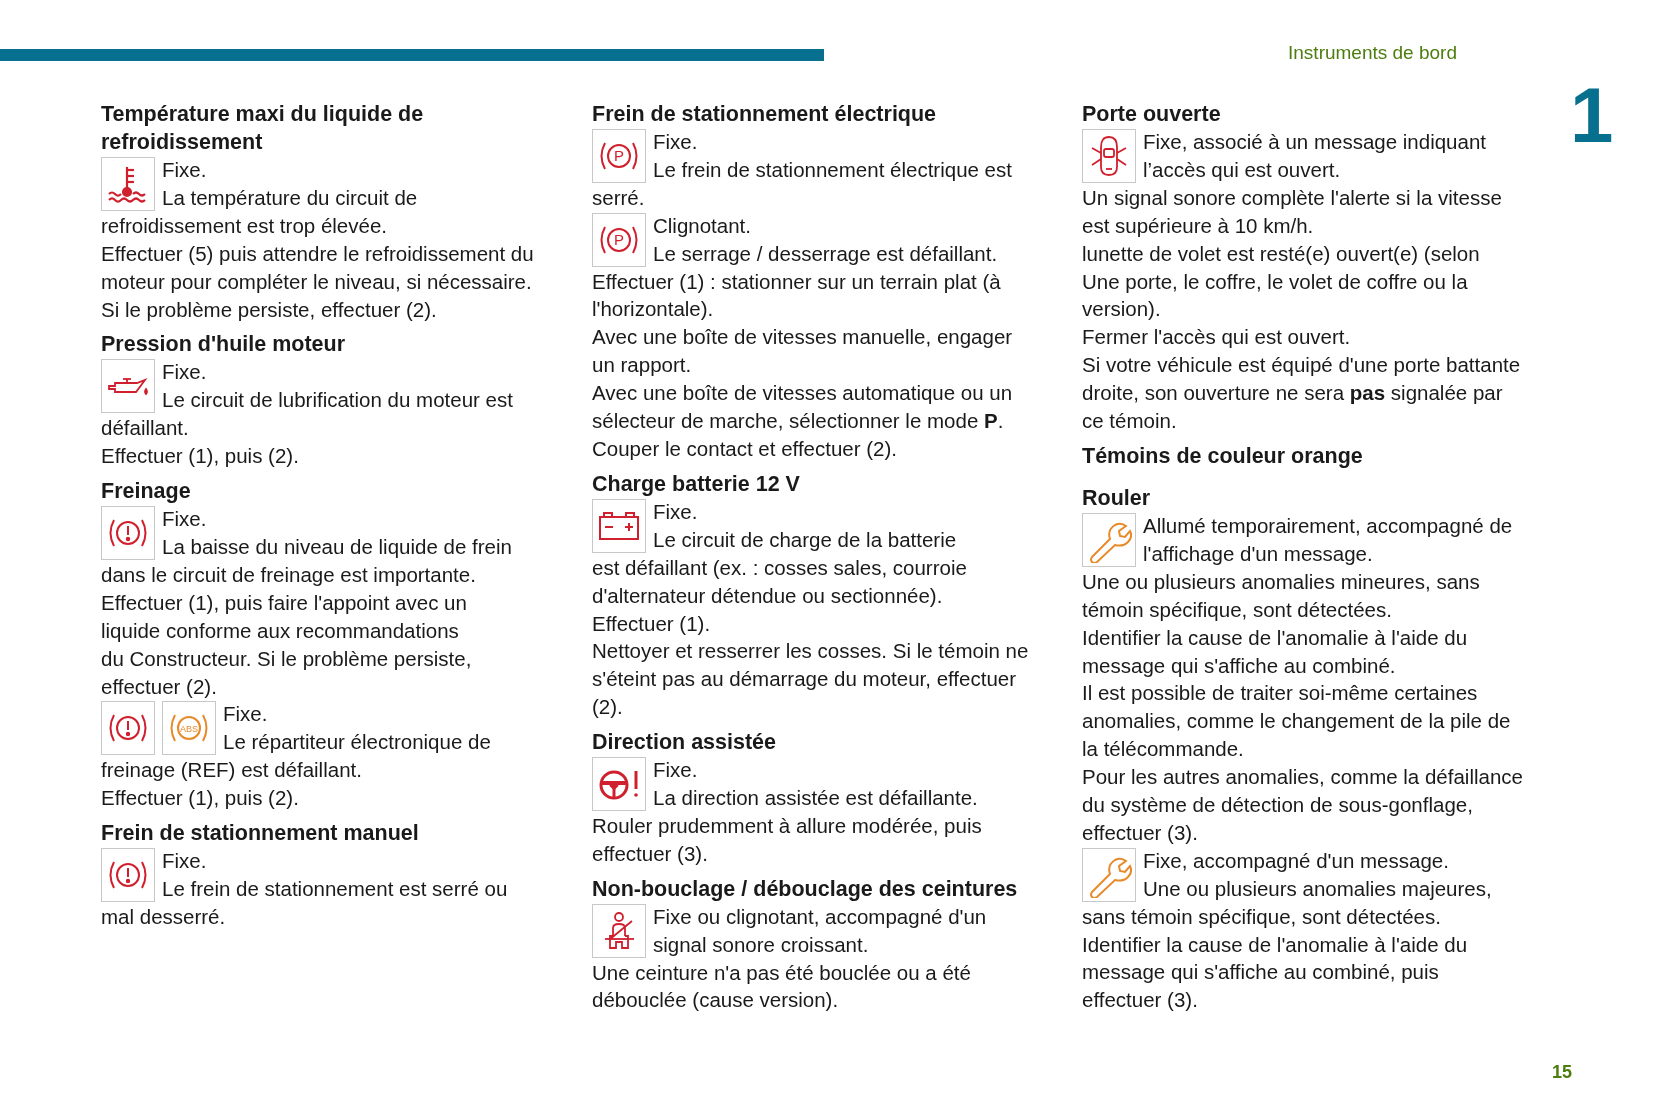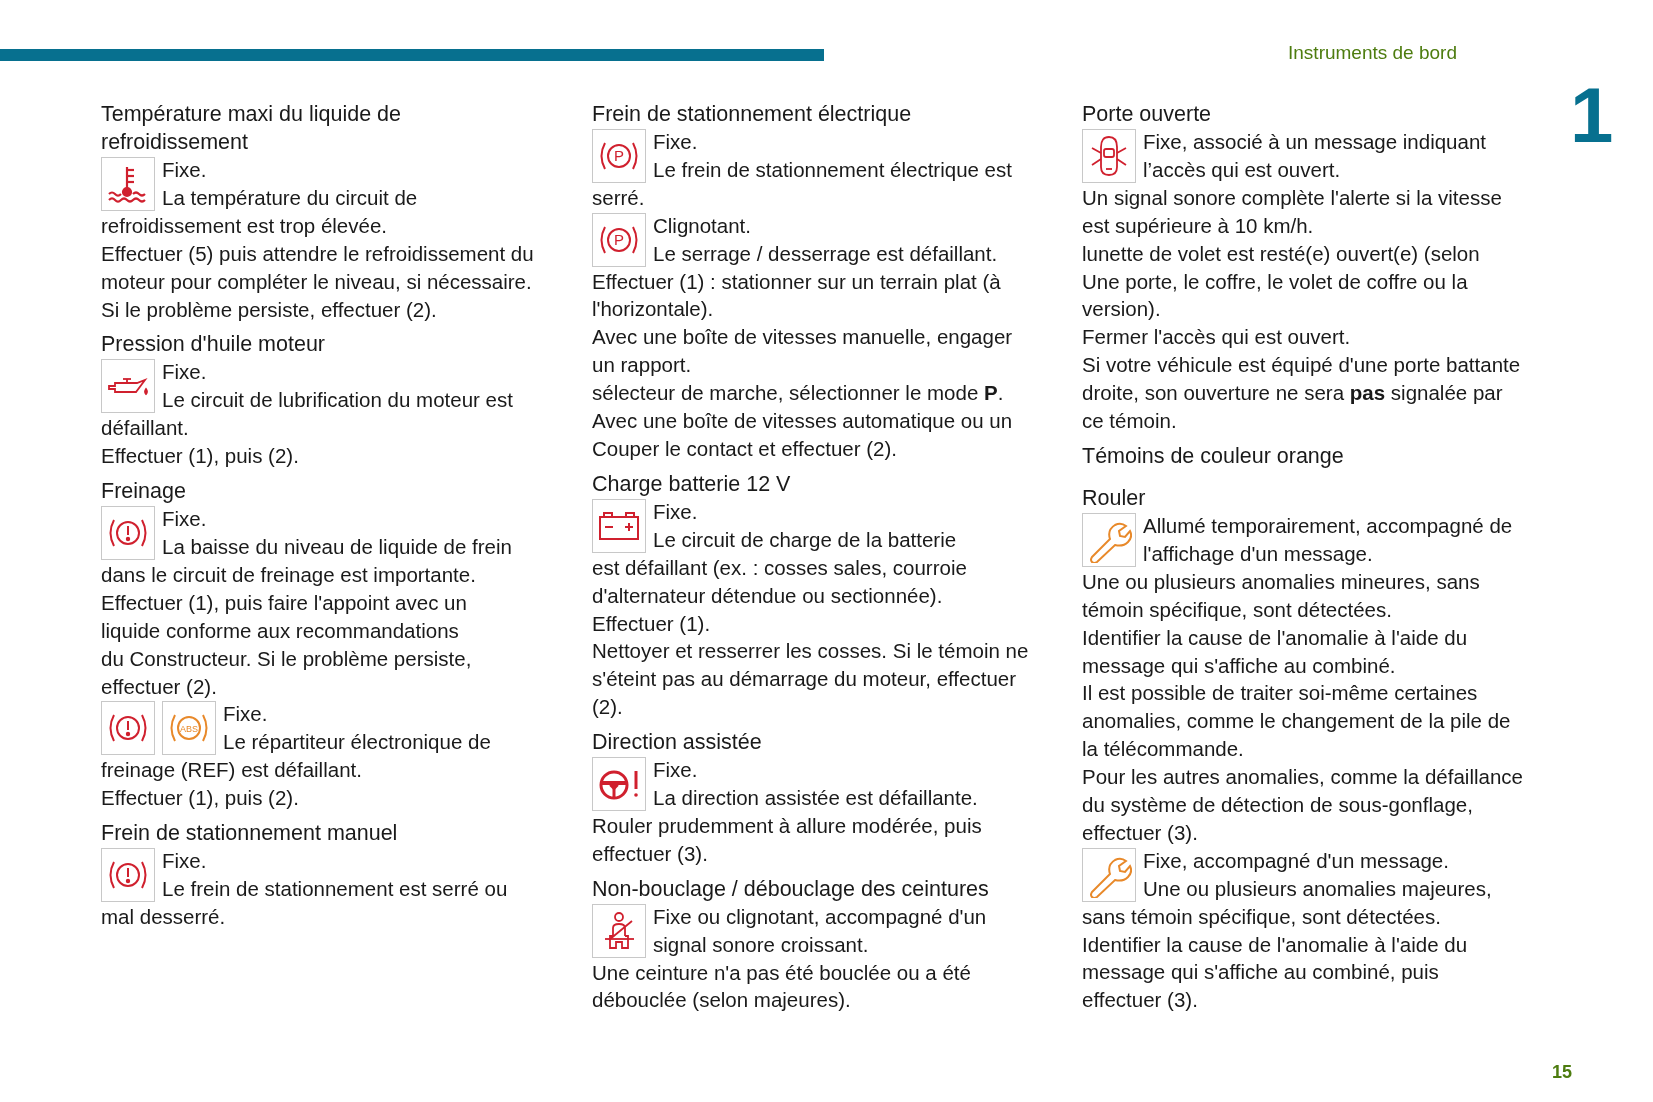--- a/index.html
+++ b/index.html
@@ -21,21 +21,21 @@
     .page-number {
       position: absolute; left: 1552px; top: 1062px; font-size: 18px; font-weight: bold; color: #4d7c0f;
     }
     .col {
       position: absolute; top: 100px; width: 450px;
       font-size: 20.5px; line-height: 27.9px;
     }
     .col1 { left: 101px; }
     .col2 { left: 592px; }
     .col3 { left: 1082px; }
-    .h { font-weight: normal; margin: 0; font-size: 21.5px; line-height: 28px; }
+    .h { font-weight: bold; margin: 0; font-size: 21.5px; line-height: 28px; }
     .h.spaced { margin-top: 7px; }
     .h.gap-after { margin-bottom: 14px; }
     p { margin: 0; }
     .ic {
       float: left; width: 54px; height: 54px; border: 1px solid #c8c8c8;
       margin: 1px 7px 0 0; box-sizing: border-box; display: flex;
       align-items: center; justify-content: center; background: #fff;
     }
     .ic svg { width: 46px; height: 46px; }
     .clear { clear: both; }
@@ -165,22 +165,22 @@
         <circle cx="23" cy="23" r="11"></circle>
         <text x="23" y="28" text-anchor="middle" font-size="15" fill="#d0202e" stroke="none" font-family="Liberation Sans, sans-serif">P</text>
       </svg>
     </div>
     <p>Clignotant.</p>
     <p>Le serrage / desserrage est défaillant.</p>
     <p class="clear">Effectuer (1) : stationner sur un terrain plat (à</p>
     <p>l'horizontale).</p>
     <p>Avec une boîte de vitesses manuelle, engager</p>
     <p>un rapport.</p>
+    <p>Avec une boîte de vitesses automatique ou un</p>
     <p><span>sélecteur de marche, sélectionner le mode </span><b>P</b><span>.</span></p>
-    <p>Avec une boîte de vitesses automatique ou un</p>
     <p>Couper le contact et effectuer (2).</p>
   </div>
 
   <div>
     <p class="h spaced">Charge batterie 12 V</p>
     <div class="ic">
       <svg viewBox="0 0 46 46" fill="none" stroke="#d0202e" stroke-width="2">
         <rect x="4" y="14" width="38" height="22"></rect>
         <path d="M8 14 v-4 h8 v4 M30 14 v-4 h8 v4"></path>
         <line x1="9" y1="24" x2="17" y2="24"></line>
@@ -223,21 +223,21 @@
         <circle cx="23" cy="9" r="4"></circle>
         <path d="M17 28 v-8 q0 -4 6 -4 q6 0 6 4 v8"></path>
         <path d="M17 28 h-3 v12 h6 v-6 h6 v6 h6 v-12 h-3"></path>
         <line x1="13" y1="32" x2="36" y2="13"></line>
         <line x1="9" y1="31" x2="38" y2="31"></line>
       </svg>
     </div>
     <p>Fixe ou clignotant, accompagné d'un</p>
     <p>signal sonore croissant.</p>
     <p class="clear">Une ceinture n'a pas été bouclée ou a été</p>
-    <p>débouclée (selon majeures).</p>
+    <p>débouclée (cause version).</p>
   </div>
 </div>
 
 <div class="col col3">
   <div>
     <p class="h">Porte ouverte</p>
     <div class="ic">
       <svg viewBox="0 0 46 46" fill="none" stroke="#d0202e" stroke-width="1.8">
         <path d="M15 14 q0 -10 8 -10 q8 0 8 10 v20 q0 8 -8 8 q-8 0 -8 -8 z"></path>
         <rect x="18" y="16" width="10" height="8" rx="2"></rect>

